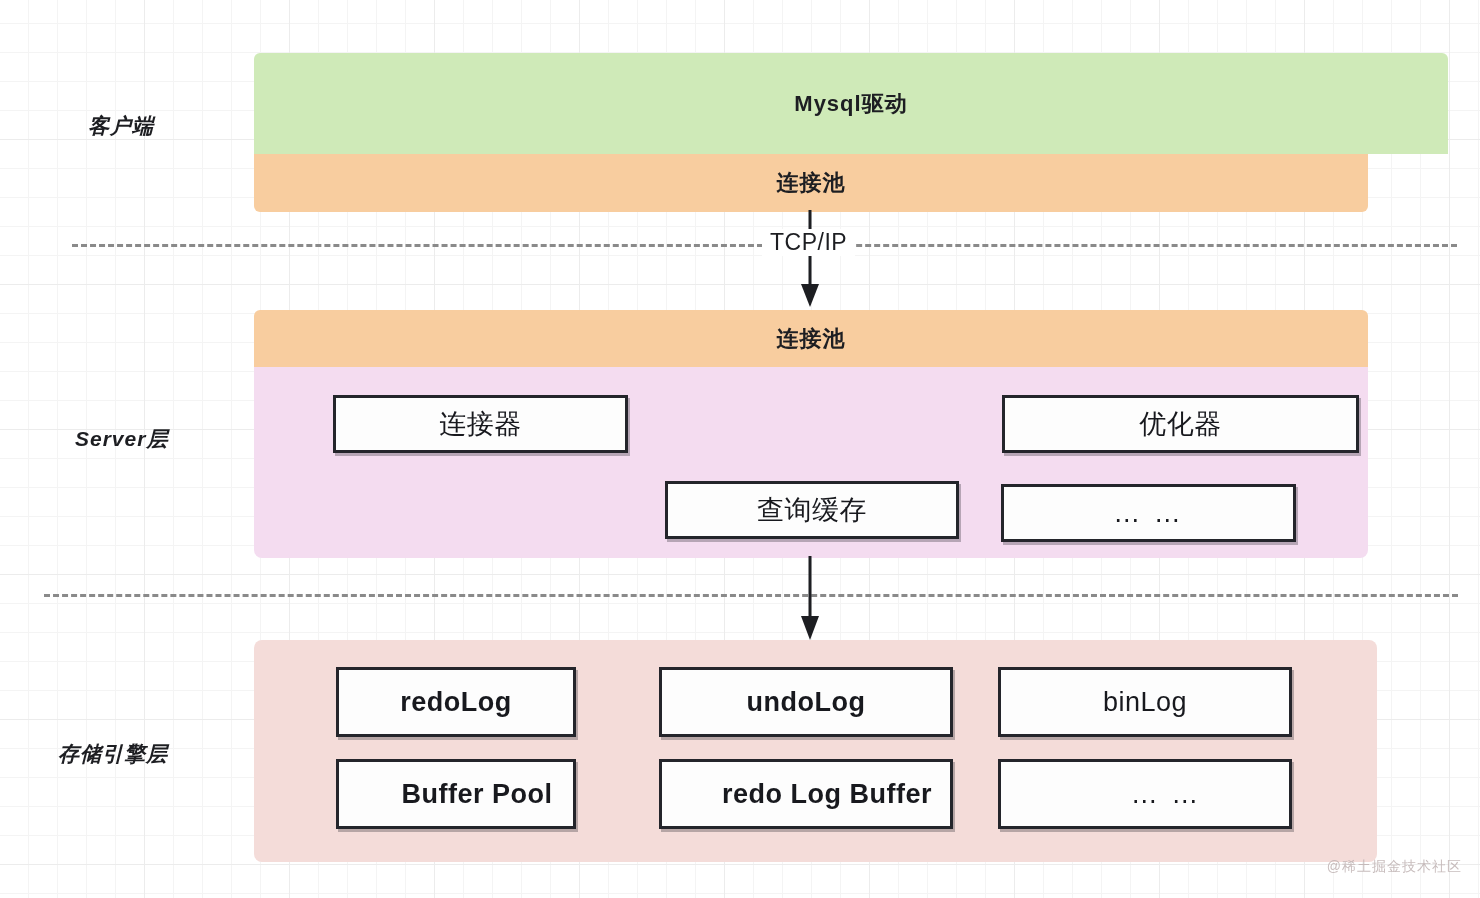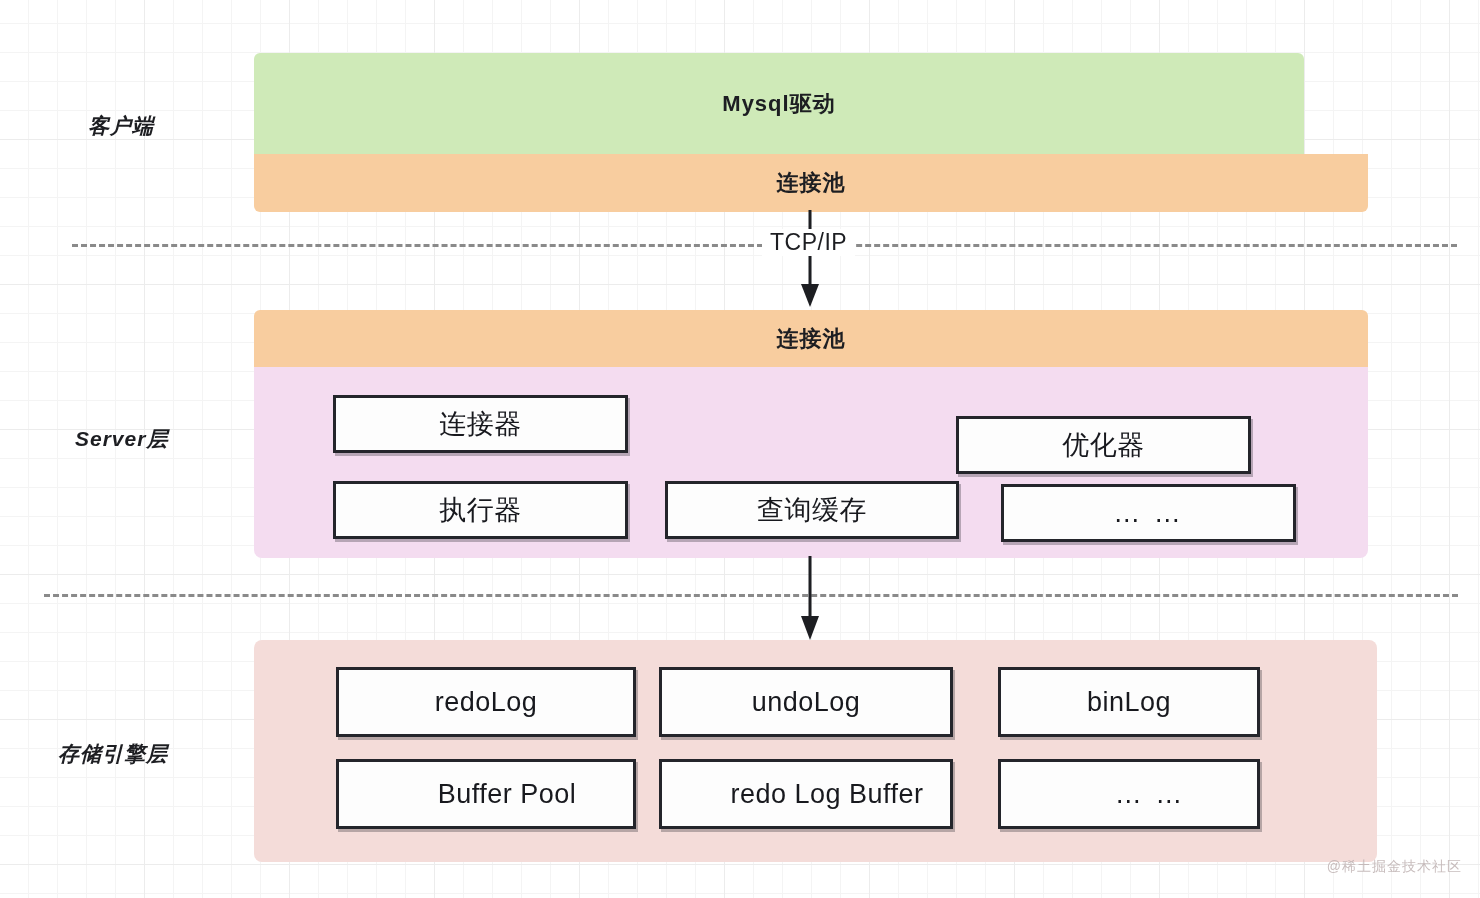--- a/index.html
+++ b/index.html
@@ -56,21 +56,21 @@
     align-items: center;
     justify-content: center;
     font-size: 22px;
     font-weight: bold;
     color: #1d1e22;
     letter-spacing: 1px;
   }
 
   #band-driver {
     left: 254px; top: 53px;
-    width: 1050px; height: 101px;
+    width: 1194px; height: 101px;
     background: #cfeab8;
     border-radius: 6px 6px 0 0;
   }
   #band-pool-client {
     left: 254px; top: 154px;
     width: 1114px; height: 58px;
     background: #f8cd9f;
     border-radius: 0 0 6px 6px;
   }
   #band-pool-server {
@@ -108,29 +108,29 @@
     color: #18191e;
     letter-spacing: 0.5px;
   }
   .cell.dots { letter-spacing: 3px; }
 
   
   .sv-r1 { top: 28px;  height: 58px; }
   .sv-r2 { top: 114px; height: 58px; }
   .sv-c1 { left: 79px;  width: 295px; }
   .sv-c2 { left: 411px; width: 294px; }
-  .sv-c3 { left: 702px; width: 295px; margin-top: 21px; }
+  .sv-c3 { left: 748px; width: 357px; }
   .sv-c3b{ left: 747px; width: 295px; top: 117px; height: 58px; }
 
   
   .st-r1 { top: 27px;  height: 70px; }
   .st-r2 { top: 119px; height: 70px; padding-left: 42px; }
-  .st-c1 { left: 82px;  width: 300px; }
-  .st-c2 { left: 405px; width: 294px; }
-  .st-c3 { left: 744px; width: 262px; }
+  .st-c1 { left: 82px;  width: 240px; font-weight: bold; }
+  .st-c2 { left: 405px; width: 294px; font-weight: bold; }
+  .st-c3 { left: 744px; width: 294px; }
 
   
   .divider {
     position: absolute;
     height: 0;
     border-top: 3px dashed #8a8a8a;
   }
   #divider-tcp   { left: 72px; top: 244px; width: 1385px; }
   #divider-store { left: 44px; top: 594px; width: 1414px; }
 
@@ -181,21 +181,20 @@
     <polygon points="13,97 4,74 22,74" fill="#1d1e22"></polygon>
   </svg>
 
   <div id="tcp-label">TCP/IP</div>
 
   <div id="band-pool-server" class="band">连接池</div>
 
   <div id="panel-server">
     <div class="cell sv-r1 sv-c1">连接器</div>
     <div class="cell sv-r1 sv-c3">优化器</div>
-    <div class="cell sv-r2 sv-c1">执行器</div>
     <div class="cell sv-r2 sv-c2">查询缓存</div>
     <div class="cell dots sv-c3b">… …</div>
   </div>
 
   <div id="divider-store" class="divider"></div>
 
   <svg id="arrow-store" class="arrow" width="26" height="86">
     <line x1="13" y1="0" x2="13" y2="66" stroke="#1d1e22" stroke-width="3"></line>
     <polygon points="13,84 4,60 22,60" fill="#1d1e22"></polygon>
   </svg>

